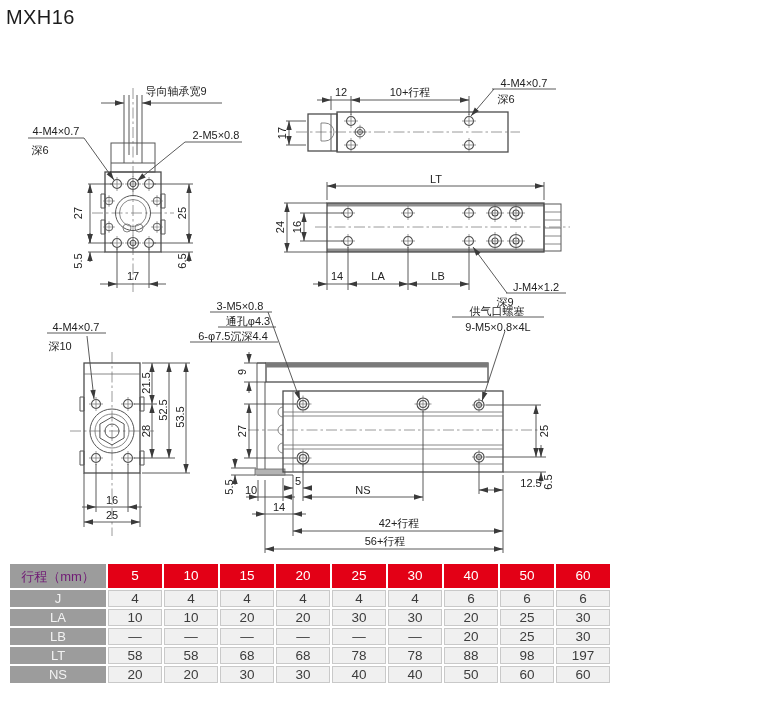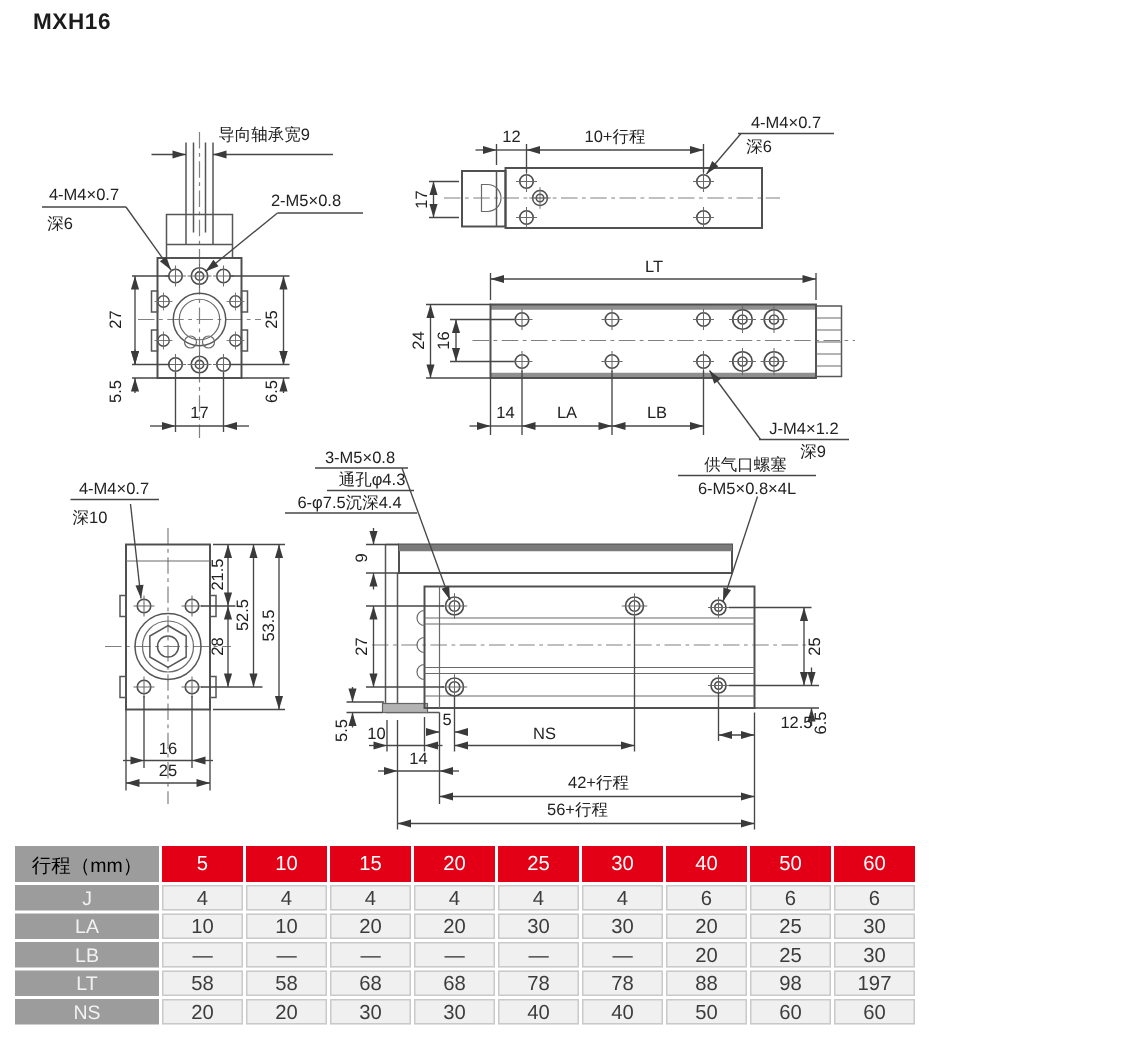--- a/index.html
+++ b/index.html
@@ -1,34 +1,34 @@
 <!DOCTYPE html>
 <html style="--red: #e30016; --gray: #9c9c9c; --cellbg: #f0f0f0; --cellbd: #c9c9c9; --celltx: #3c3c3c;"><head>
 <meta charset="utf-8">
 <style>
   html,body{margin:0;padding:0;background:#fff;}
   #page{position:relative;width:761px;height:702px;background:#fff;overflow:hidden;
         font-family:"Liberation Sans",sans-serif;}
-  #title{position:absolute;left:22px;top:6px;font-size:15px;color:#1c1c1c;letter-spacing:.4px;font-weight:bold;}
+  #title{position:absolute;left:6px;top:6px;font-size:20px;color:#1c1c1c;letter-spacing:.4px;}
   #drawing-svg{position:absolute;left:0;top:0;}
   .ol{fill:none;stroke:#4d4d4d;stroke-width:1.3;}
   .ol2{fill:none;stroke:#565656;stroke-width:1;}
   .thin{fill:none;stroke:#6a6a6a;stroke-width:.8;}
   .dim{fill:none;stroke:#474747;stroke-width:.9;}
   .cl{fill:none;stroke:#808080;stroke-width:.8;stroke-dasharray:11 3 2.5 3;}
   .hole{fill:none;stroke:#4d4d4d;stroke-width:1.1;}
   .hx{fill:none;stroke:#6a6a6a;stroke-width:.7;}
   #labels-layer{position:absolute;left:0;top:0;width:666px;height:560px;}
   .dlabel{position:absolute;transform:translate(-50%,-50%);font-size:11px;color:#222;
           white-space:nowrap;line-height:1;}
   .dlabel.rot{transform:translate(-50%,-50%) rotate(-90deg);}
   #table-wrap{position:absolute;left:8px;top:562px;}
   #spec-table{border-collapse:separate;border-spacing:2px;table-layout:fixed;width:604px;}
   #spec-table th,#spec-table td{text-align:center;vertical-align:middle;padding:0;line-height:1;}
-  #spec-table th.hlabel{background:var(--gray);color:#000000;font-weight:400;font-size:13px;height:24px;width:96px;}
+  #spec-table th.hlabel{background:var(--gray);color:#701a75;font-weight:400;font-size:13px;height:24px;width:96px;}
   #spec-table th.stroke{background:var(--red);color:#fff;font-weight:400;font-size:13.5px;height:24px;width:54px;}
   #spec-table td.rlabel{background:var(--gray);color:#f2f2f2;font-size:13px;height:17px;}
   #spec-table td.val{background:var(--cellbg);border:1px solid var(--cellbd);color:var(--celltx);
                      font-size:13.5px;height:15px;}
 </style>
 </head>
 <body>
 
 <div id="page">
   <div id="title">MXH16</div>
@@ -216,52 +216,52 @@
       <path class="dim" d="M210,312 H272 M218,327 H276 M190,342 H278 M452,317 H544"></path>
       <line class="dim" x1="268" y1="312" x2="300" y2="400" marker-end="url(#arr)"></line>
       <line class="dim" x1="505" y1="331" x2="482" y2="401" marker-end="url(#arr)"></line>
     </g>
   </svg>
 
   <div id="labels-layer">
       <span class="dlabel" style="left: 176px; top: 91px;">导向轴承宽9</span>
       <span class="dlabel" style="left: 56px; top: 131px;">4-M4×0.7</span>
       <span class="dlabel" style="left: 40px; top: 150px;">深6</span>
-      <span class="dlabel" style="left: 204px; top: 135px;">2-M5×0.8</span>
+      <span class="dlabel" style="left: 216px; top: 135px;">2-M5×0.8</span>
       <span class="dlabel rot" style="left: 78px; top: 213px;">27</span>
       <span class="dlabel rot" style="left: 182px; top: 213px;">25</span>
       <span class="dlabel rot" style="left: 78px; top: 261px;">5.5</span>
       <span class="dlabel rot" style="left: 182px; top: 261px;">6.5</span>
       <span class="dlabel" style="left: 133px; top: 276px;">17</span>
       <span class="dlabel" style="left: 341px; top: 92px;">12</span>
       <span class="dlabel" style="left: 410px; top: 92px;">10+行程</span>
       <span class="dlabel" style="left: 524px; top: 83px;">4-M4×0.7</span>
       <span class="dlabel" style="left: 506px; top: 99px;">深6</span>
       <span class="dlabel rot" style="left: 282px; top: 133px;">17</span>
       <span class="dlabel" style="left: 436px; top: 179px;">LT</span>
       <span class="dlabel rot" style="left: 280px; top: 227px;">24</span>
       <span class="dlabel rot" style="left: 297px; top: 227px;">16</span>
       <span class="dlabel" style="left: 337px; top: 276px;">14</span>
       <span class="dlabel" style="left: 378px; top: 276px;">LA</span>
       <span class="dlabel" style="left: 438px; top: 276px;">LB</span>
       <span class="dlabel" style="left: 536px; top: 287px;">J-M4×1.2</span>
-      <span class="dlabel" style="left: 542px; top: 302px;">深9</span>
+      <span class="dlabel" style="left: 505px; top: 302px;">深9</span>
       <span class="dlabel" style="left: 76px; top: 327px;">4-M4×0.7</span>
       <span class="dlabel" style="left: 60px; top: 346px;">深10</span>
       <span class="dlabel rot" style="left: 146px; top: 383px;">21.5</span>
       <span class="dlabel rot" style="left: 146px; top: 431px;">28</span>
       <span class="dlabel rot" style="left: 163px; top: 410px;">52.5</span>
       <span class="dlabel rot" style="left: 180px; top: 417px;">53.5</span>
       <span class="dlabel" style="left: 112px; top: 500px;">16</span>
       <span class="dlabel" style="left: 112px; top: 515px;">25</span>
       <span class="dlabel" style="left: 240px; top: 306px; text-align: center;">3-M5×0.8</span>
       <span class="dlabel" style="left: 248px; top: 321px;">通孔φ4.3</span>
       <span class="dlabel" style="left: 233px; top: 336px;">6-φ7.5沉深4.4</span>
       <span class="dlabel" style="left: 497px; top: 311px;">供气口螺塞</span>
-      <span class="dlabel" style="left: 498px; top: 327px;">6-M5×0.8×4L</span>
+      <span class="dlabel" style="left: 498px; top: 327px;">9-M5×0.8×4L</span>
       <span class="dlabel rot" style="left: 242px; top: 372px;">9</span>
       <span class="dlabel rot" style="left: 242px; top: 431px;">27</span>
       <span class="dlabel rot" style="left: 544px; top: 431px;">25</span>
       <span class="dlabel rot" style="left: 229px; top: 487px;">5.5</span>
       <span class="dlabel" style="left: 251px; top: 490px;">10</span>
       <span class="dlabel" style="left: 298px; top: 481px;">5</span>
       <span class="dlabel" style="left: 363px; top: 490px;">NS</span>
       <span class="dlabel" style="left: 531px; top: 483px;">12.5</span>
       <span class="dlabel rot" style="left: 548px; top: 482px;">6.5</span>
       <span class="dlabel" style="left: 279px; top: 507px;">14</span>

